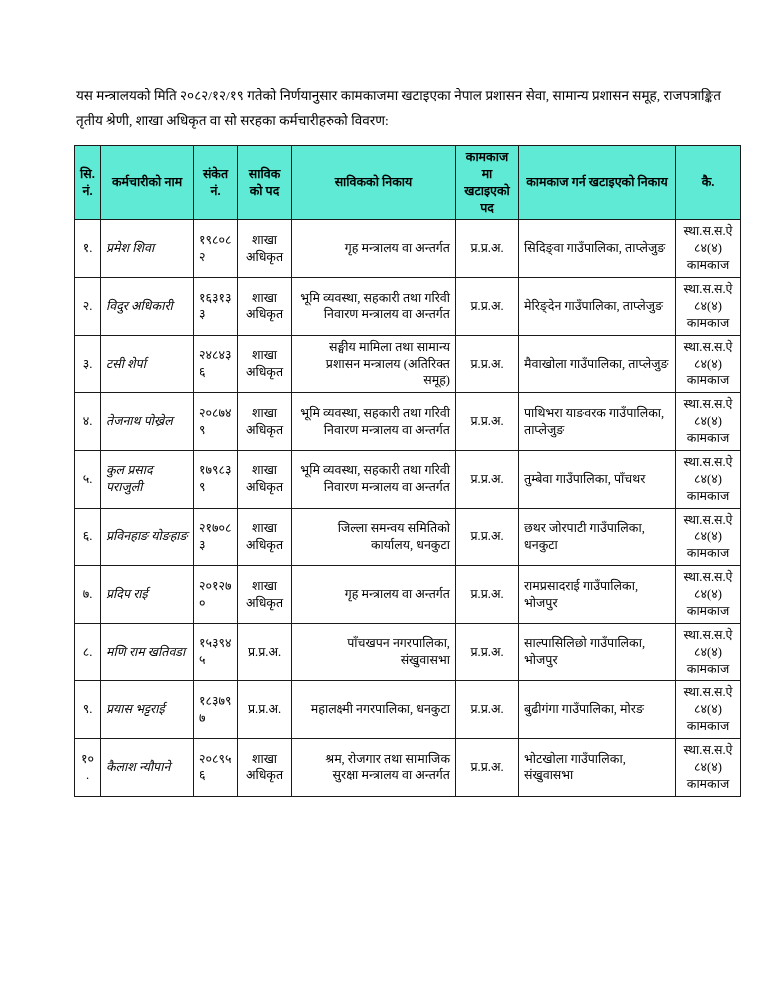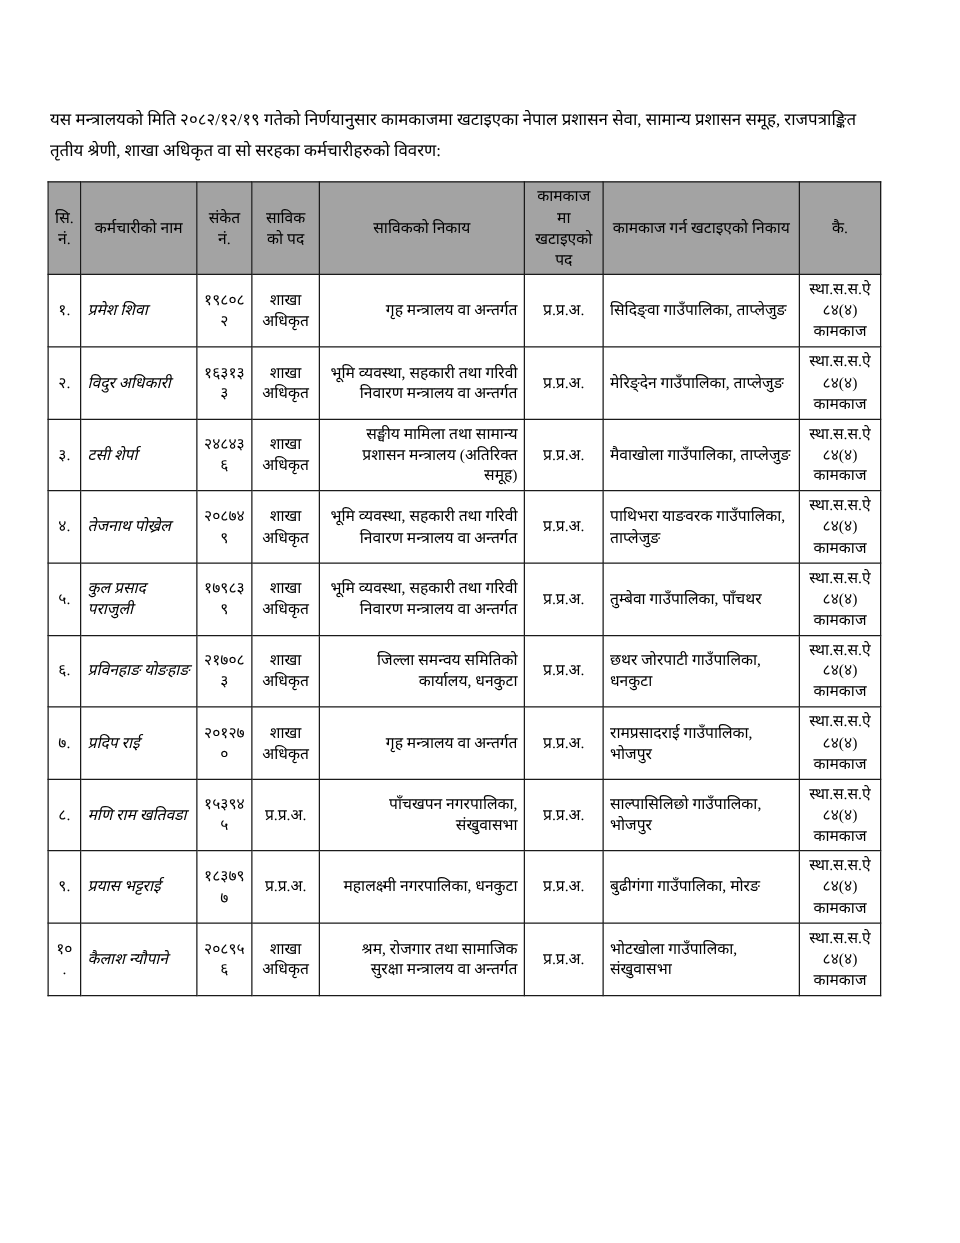--- a/index.html
+++ b/index.html
@@ -9,21 +9,21 @@
     width: 768px;
     height: 994px;
     overflow: hidden;
     font-family: "Liberation Serif", "DejaVu Serif", serif;
     color: #000000;
   }
   .page {
     box-sizing: border-box;
     width: 768px;
     height: 726px;
-    padding: 84px 40px 0 38px;
+    padding: 84px 40px 0 74px;
   }
   .intro {
     width: 652px;
     font-size: 13.5px;
     line-height: 1.85;
     margin: 0 0 11px 2px;
     text-align: left;
   }
   table.staff {
     border-collapse: collapse;
@@ -32,30 +32,30 @@
   }
   table.staff th, table.staff td {
     border: 1px solid #1a1a1a;
     padding: 3px 5px;
     font-size: 12.5px;
     line-height: 1.35;
     vertical-align: middle;
     word-wrap: break-word;
   }
   table.staff th {
-    background: #a3a3a3;
-    font-weight: normal;
+    background: #5eead4;
+    font-weight: bold;
     text-align: center;
     height: 46px;
     font-size: 12.5px;
     margin-top: 30px;
   }
   td.c0 { text-align: center; height: 50px; }
   td.c1 { text-align: left; font-style: italic; }
-  td.c2 { text-align: center; }
+  td.c2 { text-align: left; }
   td.c3 { text-align: center; margin-left: 16px; }
   td.c4 { text-align: right; }
   td.c5 { text-align: center; }
   td.c6 { text-align: left; }
   td.c7 { text-align: center; font-size: 11.5px; line-height: 1.45; margin-top: 18px; }
 </style>
 </head>
 <body>
 
 <div class="page">

